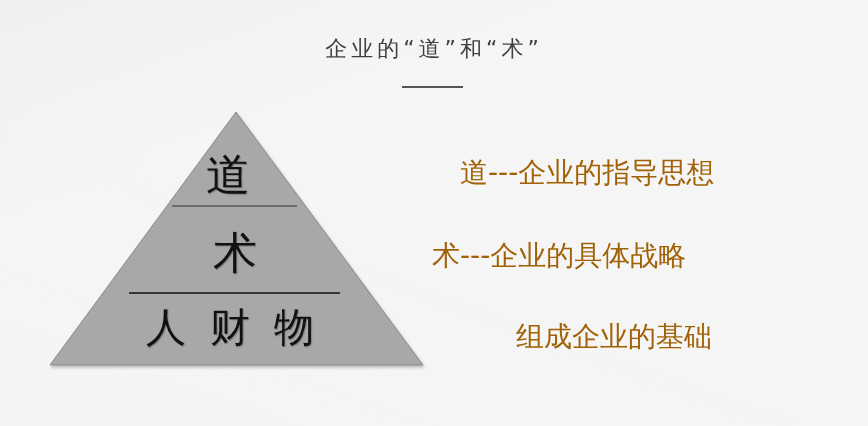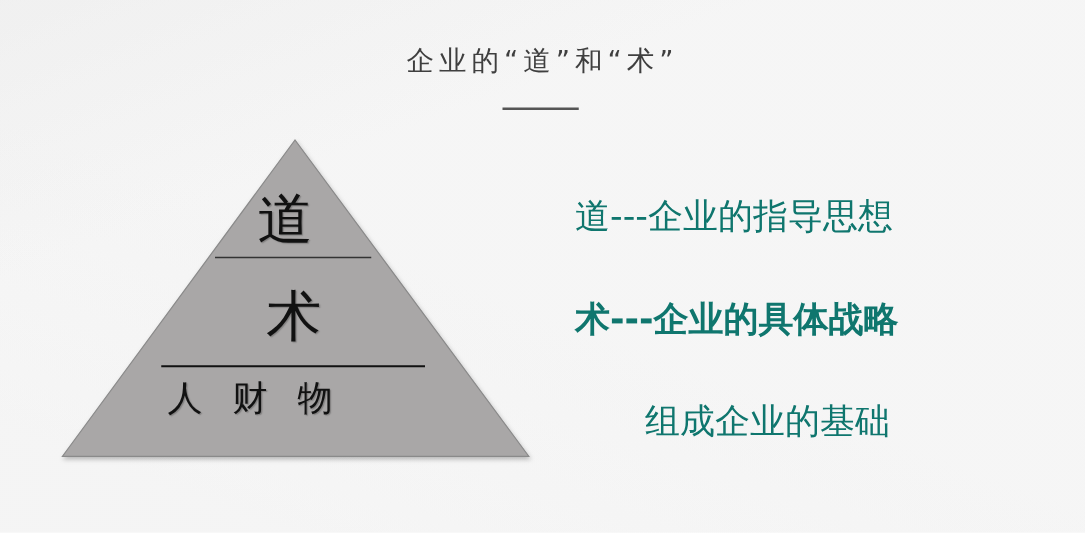--- a/index.html
+++ b/index.html
@@ -22,27 +22,27 @@
   .title-rule {
     position: absolute; left: 402px; top: 86px; width: 61px; height: 2px; background: #555;
   }
   .pyramid { position: absolute; left: 0; top: 0; width: 868px; height: 426px; }
   .pyr-label {
     position: absolute; font-family: "DejaVu Serif", "Liberation Serif", serif;
     color: #111; text-shadow: 1px 1px 1px rgba(0,0,0,0.25);
   }
   .pyr-top { left: 206px; top: 146px; font-size: 44px; }
   .pyr-mid { left: 213px; top: 224px; font-size: 44px; }
-  .pyr-bot { left: 134px; top: 300px; font-size: 28px; word-spacing: 0; }
+  .pyr-bot { left: 146px; top: 300px; font-size: 40px; word-spacing: 0; }
   .pyr-bot span { display: inline-block; margin-right: 24px; }
   .desc {
-    position: absolute; font-size: 28px; color: #0f766e; white-space: nowrap;
+    position: absolute; font-size: 28px; color: #a16207; white-space: nowrap;
   }
   .desc1 { left: 460px; top: 154px; }
-  .desc2 { left: 460px; top: 237px; font-weight: bold; }
+  .desc2 { left: 432px; top: 237px; }
   .desc3 { left: 516px; top: 318px; }
 </style>
 </head>
 <body>
 
 <div class="bg-texture"></div>
 
 <div class="title">企业的“道”和“术”</div>
 <div class="title-rule"></div>
 

